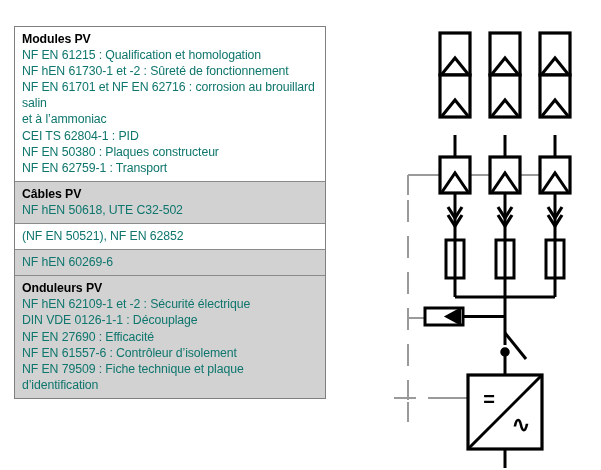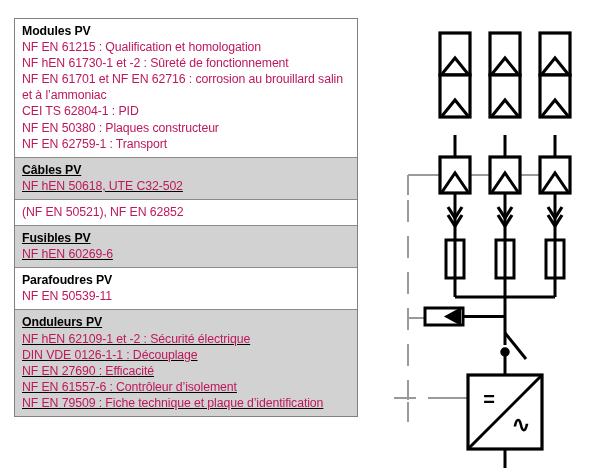--- a/index.html
+++ b/index.html
@@ -17,45 +17,45 @@
   #page {
     position: relative;
     width: 601px;
     height: 470px;
   }
 
   
   #standards-table {
     position: absolute;
     left: 14px;
-    top: 18px;
-    width: 344px;
+    top: 26px;
+    width: 312px;
     border: 1px solid #808080;
     box-sizing: border-box;
     background: #ffffff;
   }
   .std-row {
     box-sizing: border-box;
     border-bottom: 1px solid #8a8a8a;
     padding: 4px 7px 5px 7px;
   }
   .std-row:last-child { border-bottom: none; }
-  .std-row.shaded { background: #d2d2d2; text-decoration: underline; }
+  .std-row.shaded { background: #d2d2d2; }
   .std-row.plain  { background: #ffffff; }
   .std-title {
     font-weight: bold;
     font-size: 12.3px;
     line-height: 16.1px;
     color: #000000;
     letter-spacing: -0.1px;
   }
   .std-line {
     font-size: 12.3px;
     line-height: 16.1px;
-    color: #be185d;
+    color: #0f766e;
     letter-spacing: -0.1px;
   }
 
   
   #diagram {
     position: absolute;
     left: 380px;
     top: 0px;
     width: 221px;
     height: 470px;
@@ -83,28 +83,23 @@
     <div class="std-row shaded">
       <div class="std-title">Câbles PV</div>
       <div class="std-line">NF hEN 50618, UTE C32-502</div>
     </div>
 
     <div class="std-row plain">
       <div class="std-line">(NF EN 50521), NF EN 62852</div>
     </div>
 
     <div class="std-row shaded">
-      <div class="std-title">Fusibles PV</div>
       <div class="std-line">NF hEN 60269-6</div>
     </div>
 
-    <div class="std-row plain">
-      <div class="std-title">Parafoudres PV</div>
-      <div class="std-line">NF EN 50539-11</div>
-    </div>
 
     <div class="std-row shaded">
       <div class="std-title">Onduleurs PV</div>
       <div class="std-line">NF hEN 62109-1 et -2 : Sécurité électrique</div>
       <div class="std-line">DIN VDE 0126-1-1 : Découplage</div>
       <div class="std-line">NF EN 27690 : Efficacité</div>
       <div class="std-line">NF EN 61557-6 : Contrôleur d’isolement</div>
       <div class="std-line">NF EN 79509 : Fiche technique et plaque d’identification</div>
     </div>
 

